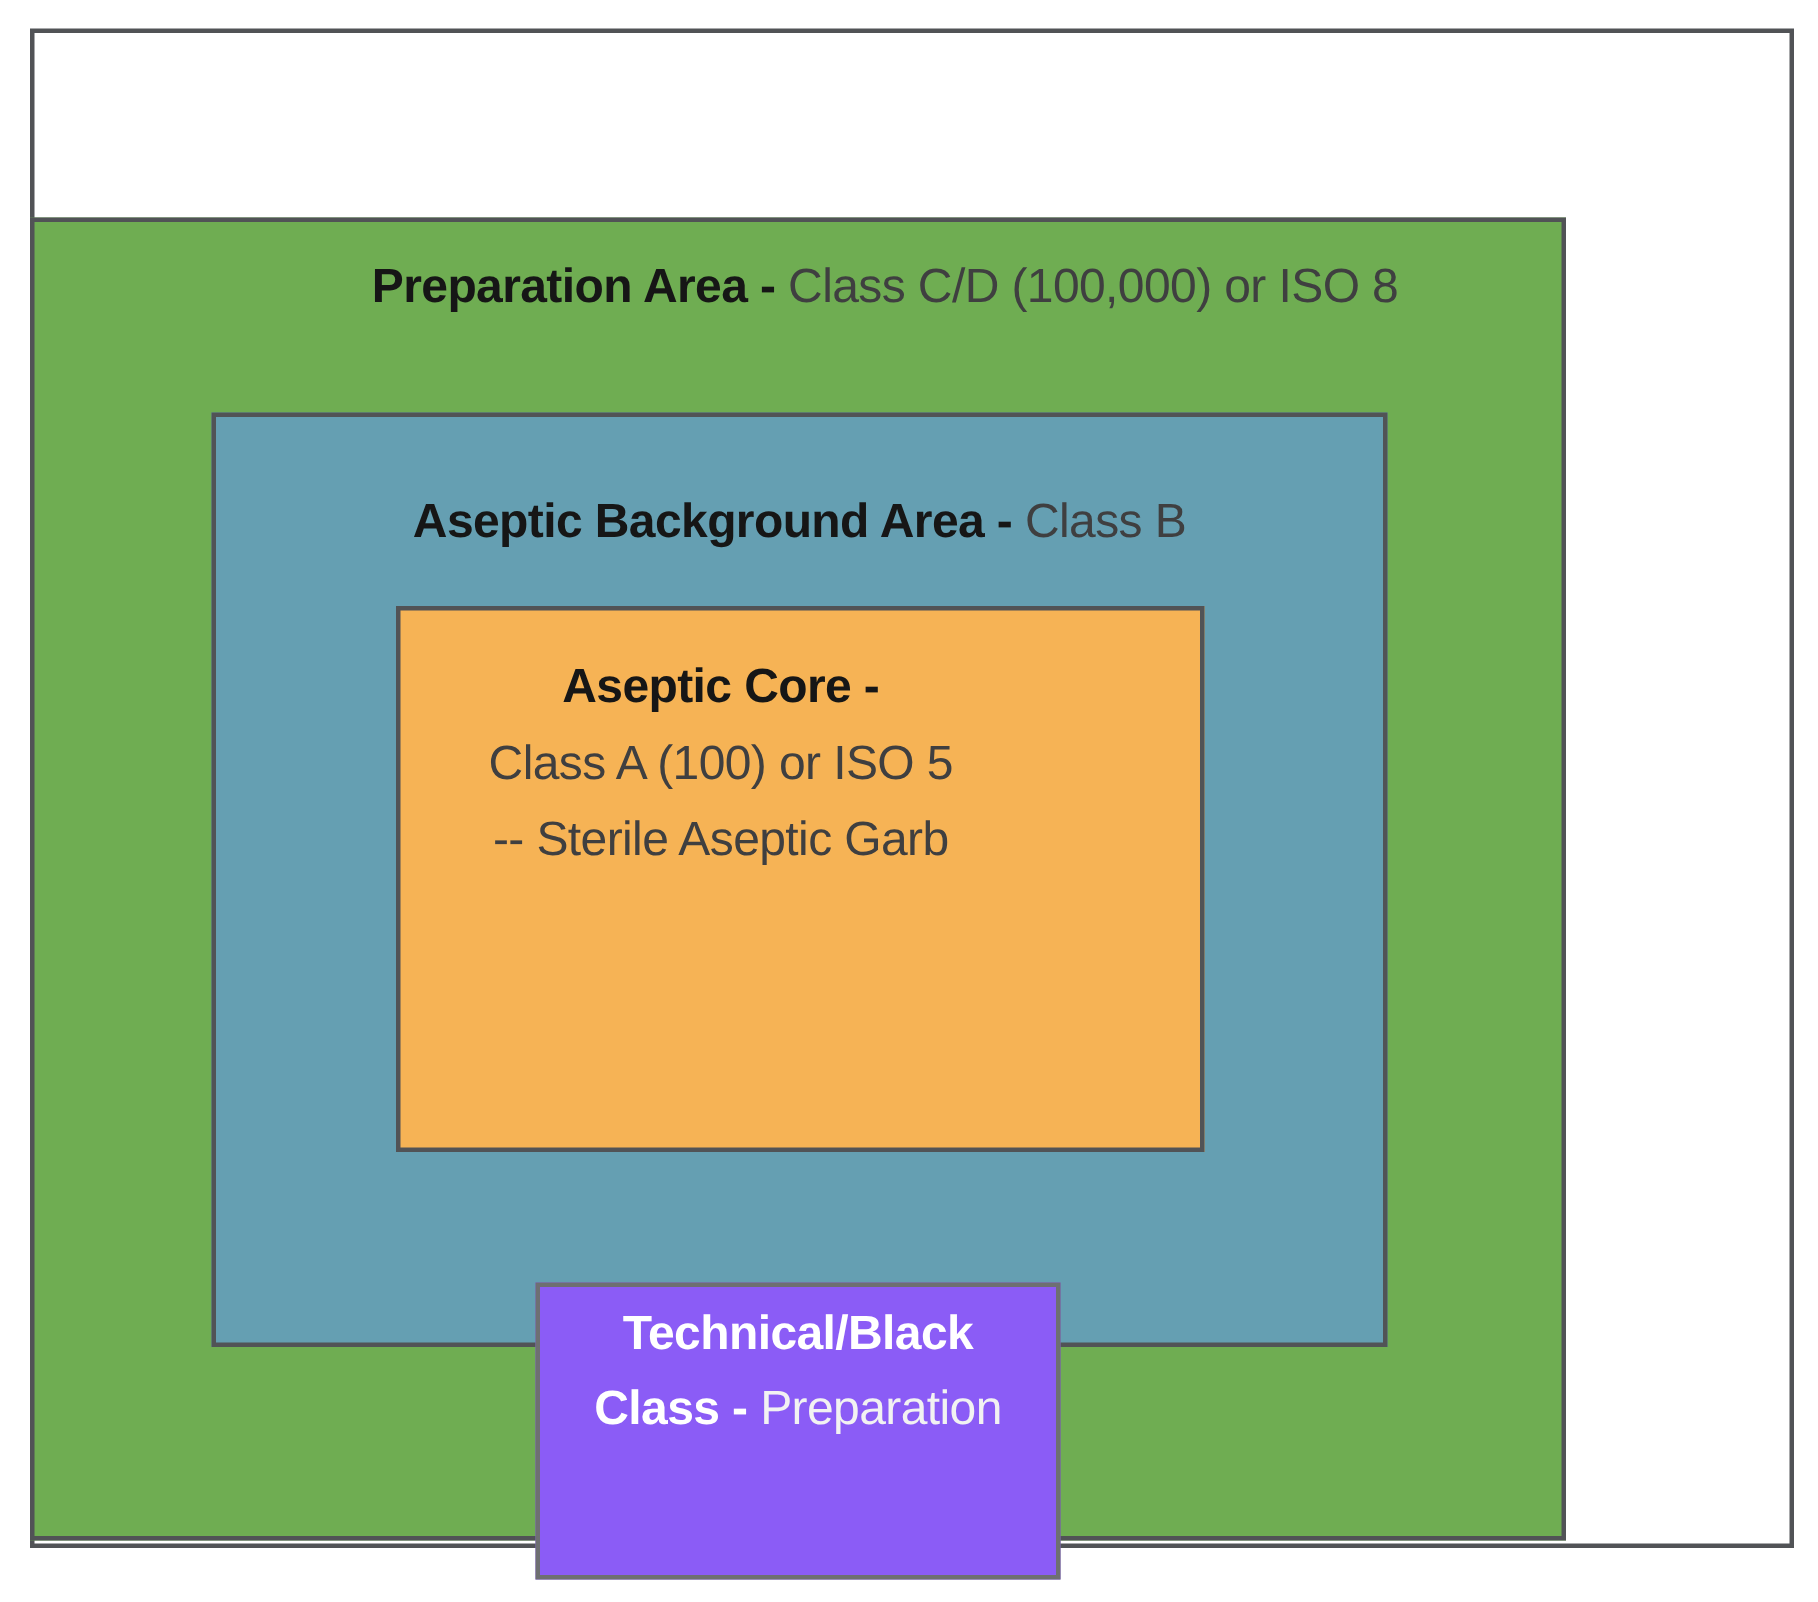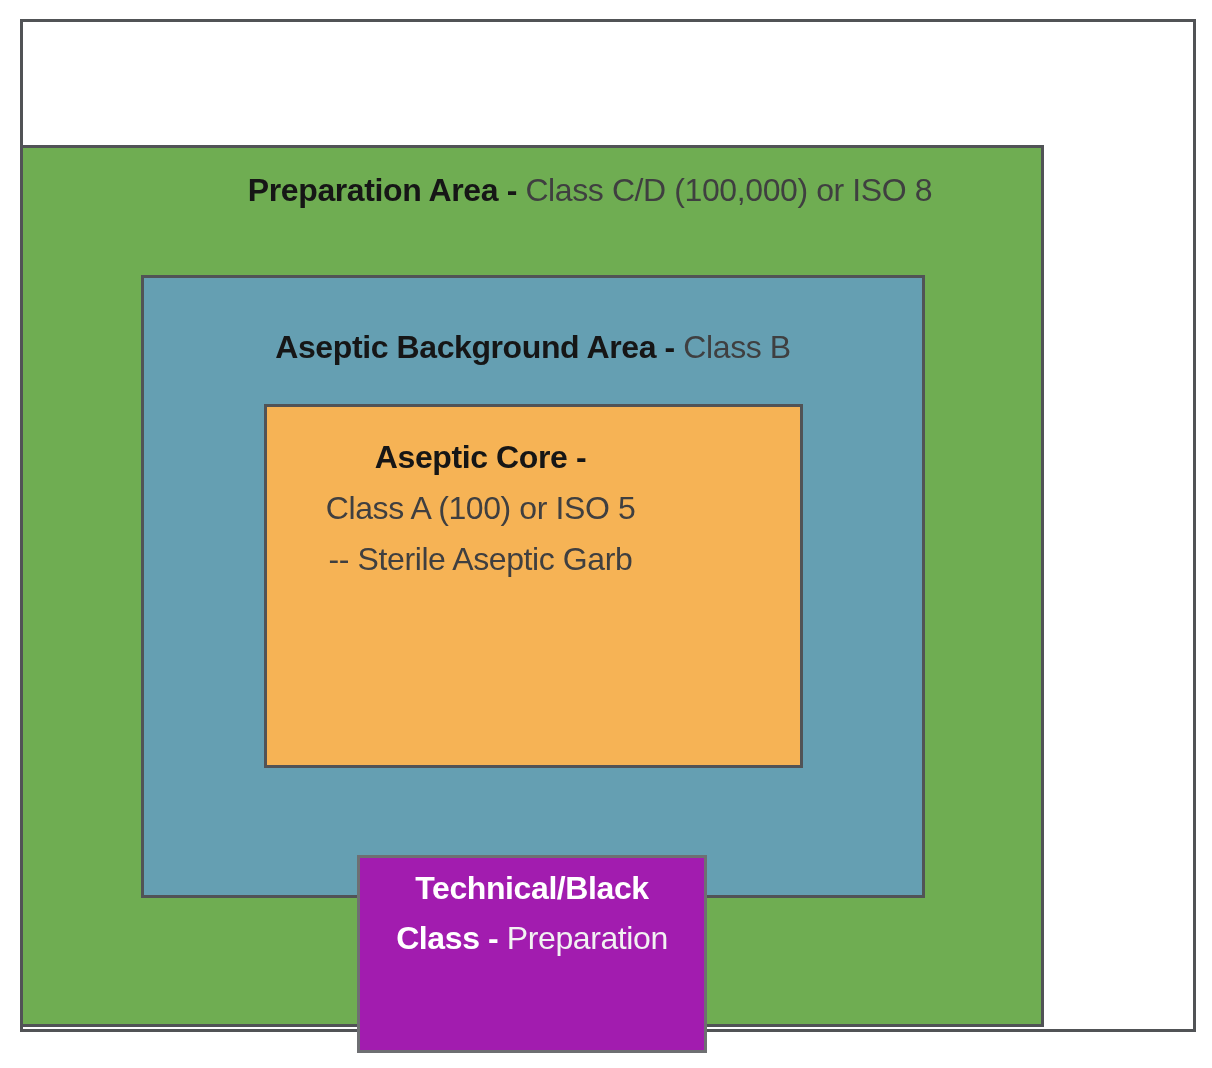--- a/index.html
+++ b/index.html
@@ -73,21 +73,21 @@
       <span class="b">Aseptic Background Area - </span><span>Class B</span>
     </div>
   </div>
 
   <div class="label" id="label-orange">
     <div class="b">Aseptic Core -</div>
     <div>Class A (100) or ISO 5</div>
     <div>-- Sterile Aseptic Garb</div>
   </div>
 
-  <div class="box" id="dark-box" style="background-color: #a21caf;">
+  <div class="box" id="dark-box" style="background-color: #8b5cf6;">
     <div class="label-inner">
       <div class="b">Technical/Black</div>
       <div>
         <span class="b">Class - </span><span>Preparation</span>
       </div>
     </div>
   </div>
 
 </div>
 

